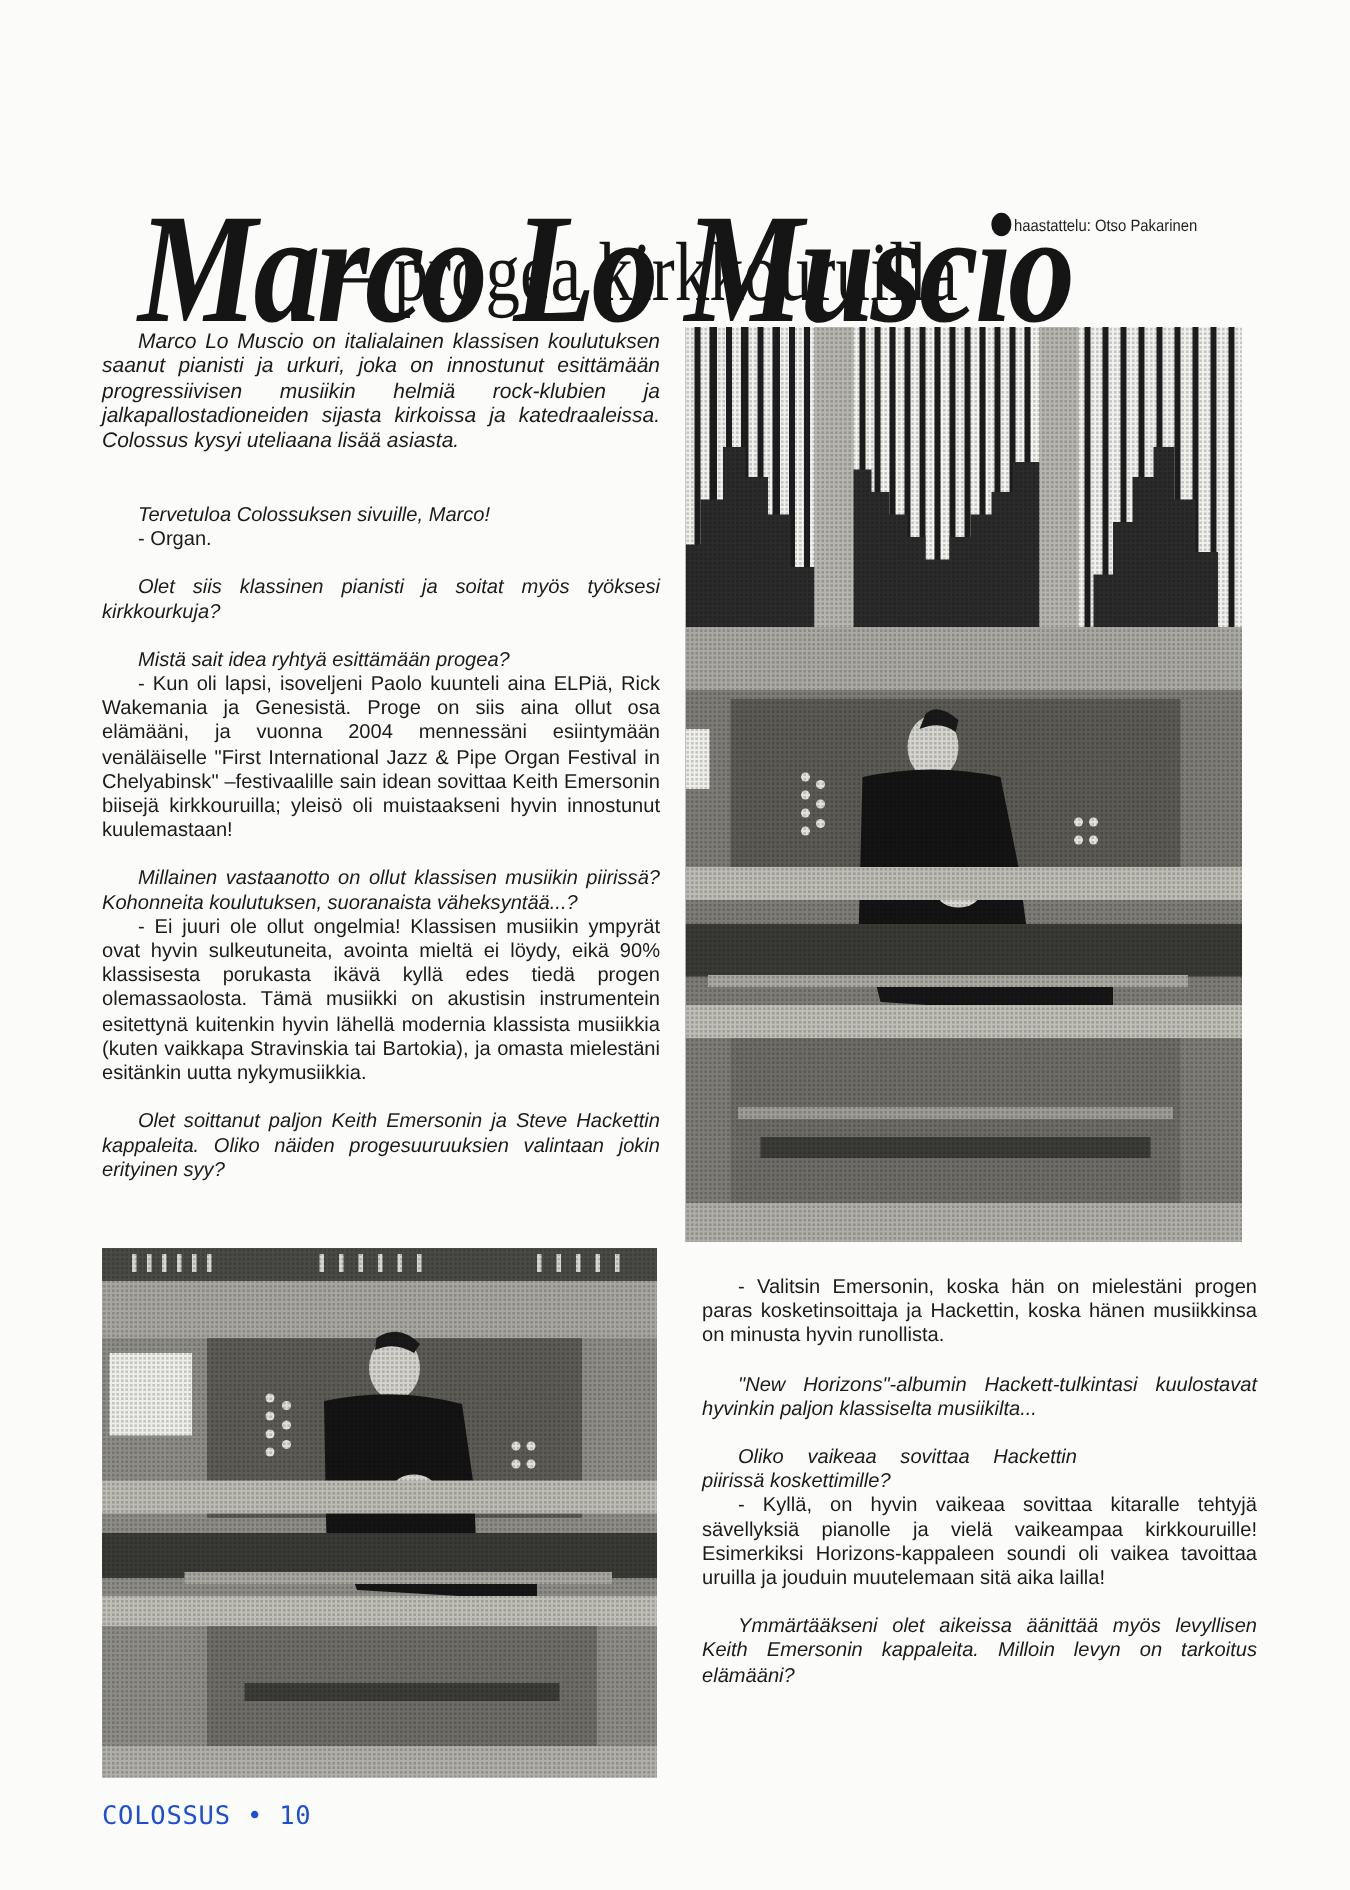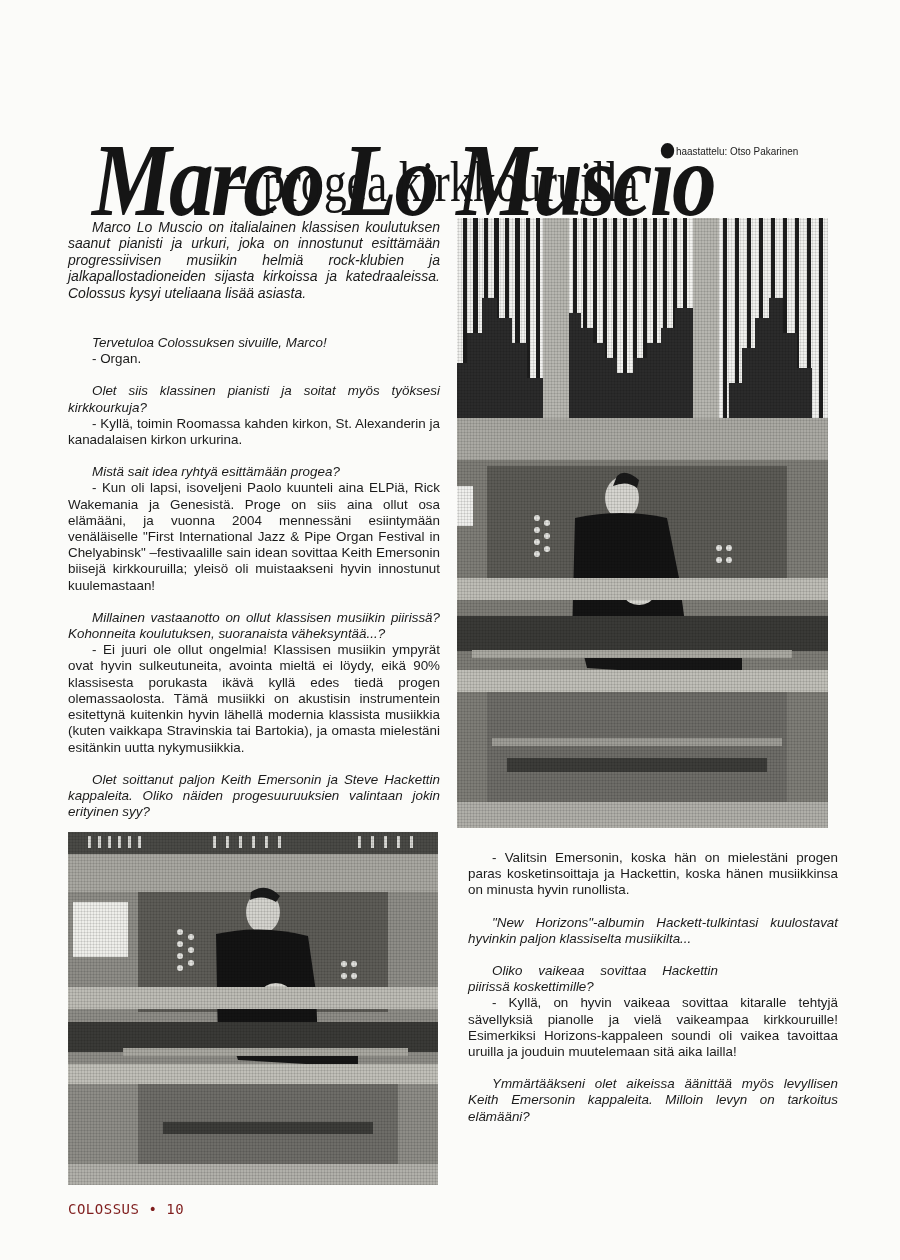--- a/index.html
+++ b/index.html
@@ -42,41 +42,40 @@
     }
     .photo-right { left: 457px; top: 218px; width: 371px; height: 610px; }
     .photo-left { left: 68px; top: 832px; width: 370px; height: 353px; }
     .halftone::after {
       content: ""; position: absolute; inset: 0;
       background-image: radial-gradient(rgba(0,0,0,0.18) 0.9px, transparent 1.1px);
       background-size: 3px 3px; pointer-events: none;
     }
     .footer {
       position: absolute; left: 68px; top: 1201px;
-      font-family: "DejaVu Sans Mono", monospace; font-size: 14px; color: #7f1d1d;
+      font-family: "DejaVu Sans Mono", monospace; font-size: 17px; color: #1d4ed8;
       letter-spacing: 0.5px;
     }
   </style>
 </head>
 <body>
 
 <h1 class="title">Marco Lo Muscio</h1>
 <div class="subtitle">– progea kirkkouruilla</div>
 <div class="byline">haastattelu: Otso Pakarinen</div>
 
 <div class="col left-col">
   <p class="lead ind">Marco Lo Muscio on italialainen klassisen koulutuksen saanut pianisti ja urkuri, joka on innostunut esittämään progressiivisen musiikin helmiä rock-klubien ja jalkapallostadioneiden sijasta kirkoissa ja katedraaleissa. Colossus kysyi uteliaana lisää asiasta.</p>
   <div class="gap" style="height:34px"></div>
 
   <p class="q ind">Tervetuloa Colossuksen sivuille, Marco!</p>
   <p class="ind">- Organ.</p>
   <div class="gap"></div>
 
   <p class="q ind">Olet siis klassinen pianisti ja soitat myös työksesi kirkkourkuja?</p>
-  <p class="ind">- Kyllä, toimin Roomassa kahden kirkon, St. Alexanderin ja kanadalaisen kirkon  urkurina.</p>
   <div class="gap"></div>
 
   <p class="q ind">Mistä sait idea ryhtyä esittämään progea?</p>
   <p class="ind">- Kun oli lapsi, isoveljeni Paolo kuunteli aina ELPiä, Rick Wakemania ja Genesistä. Proge on siis aina ollut osa elämääni, ja vuonna 2004 mennessäni esiintymään venäläiselle "First International Jazz &amp; Pipe Organ Festival in Chelyabinsk" –festivaalille sain idean sovittaa Keith Emersonin biisejä kirkkouruilla; yleisö oli muistaakseni hyvin innostunut kuulemastaan!</p>
   <div class="gap"></div>
 
   <p class="q ind">Millainen vastaanotto on ollut klassisen musiikin piirissä? Kohonneita koulutuksen, suoranaista väheksyntää...?</p>
   <p class="ind">- Ei juuri ole ollut ongelmia! Klassisen musiikin ympyrät ovat hyvin sulkeutuneita, avointa mieltä ei löydy, eikä 90% klassisesta porukasta ikävä kyllä edes tiedä progen olemassaolosta. Tämä musiikki on akustisin instrumentein esitettynä kuitenkin hyvin lähellä modernia klassista musiikkia (kuten vaikkapa Stravinskia tai Bartokia), ja omasta mielestäni esitänkin uutta nykymusiikkia.</p>
   <div class="gap"></div>
 

